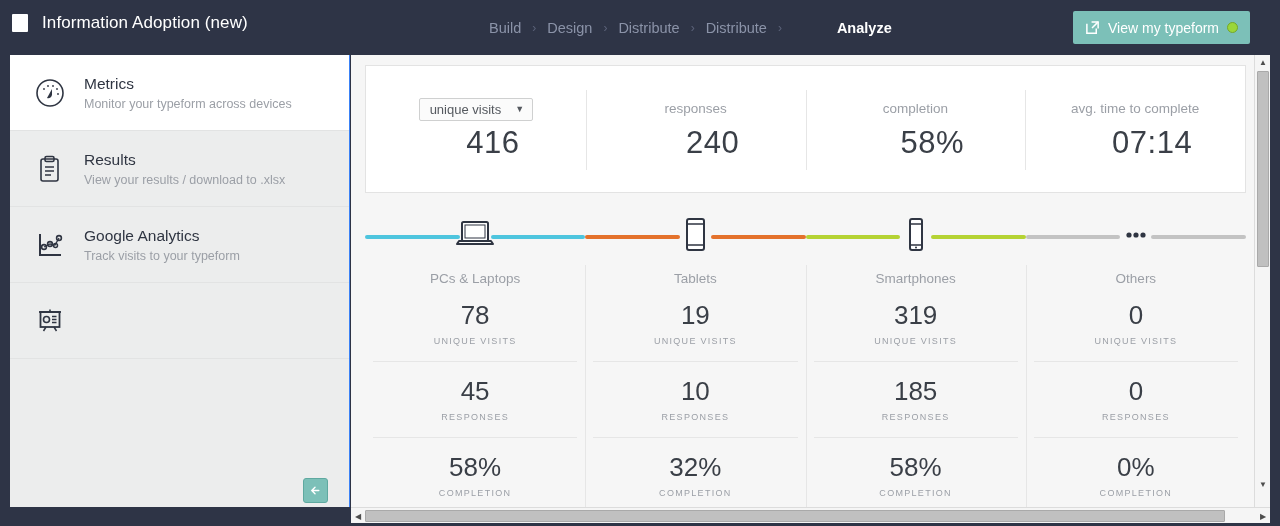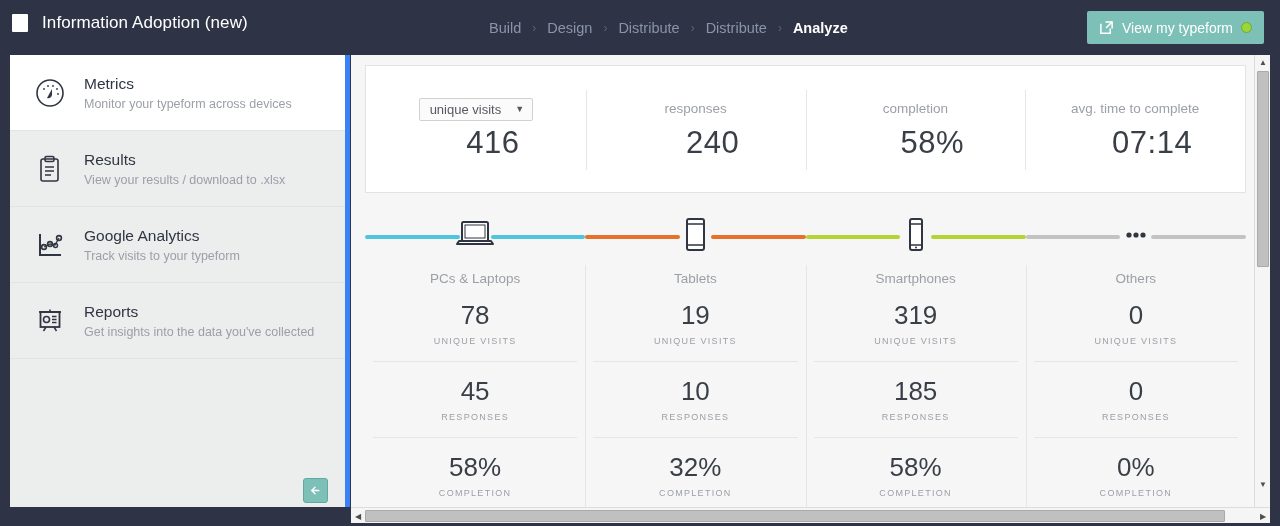--- a/index.html
+++ b/index.html
@@ -33,49 +33,49 @@
 
   
   #breadcrumb {
     position: absolute; left: 489px; top: 0; height: 55px;
     display: flex; align-items: center; gap: 0px;
   }
   .crumb {
     color: #8b93a8; font-size: 14.5px;
     padding: 0 0px;
   }
-  .crumb.active { color: #ffffff; font-weight: bold; }
+  .crumb.active { color: #ffffff; font-weight: bold; margin-left: 44px; }
   .crumb-sep {
     color: #5b6279; font-size: 12px;
     padding: 0 11px; line-height: 1;
   }
 
   
   #view-typeform {
-    position: absolute; right: 16px; top: 11px;
+    position: absolute; right: 30px; top: 11px;
     height: 33px; padding: 0 12px;
     background: #7cc0b8; border-radius: 2px;
     display: flex; align-items: center; gap: 8px;
     cursor: pointer;
   }
   #view-typeform .vt-label {
     color: #ffffff; font-size: 14px;
   }
   .ext-icon { width: 15px; height: 15px; display: block; }
   .status-dot {
     width: 11px; height: 11px; border-radius: 50%;
     background: #9ad63a; border: 1px solid #74a82b;
   }
 
   
   #sidebar {
     position: absolute; left: 10px; top: 55px;
     width: 340px; height: 452px;
     background: #eceded;
-    border-right: 5px solid #3b82f6;
+    border-right: 1px solid #3b82f6;
   }
   .side-item {
     height: 76px;
     display: flex; align-items: center;
     padding-left: 22px;
     border-bottom: 1px solid #e2e3e3;
     cursor: pointer;
   }
   .side-item.active { background: #ffffff; }
   .side-icon { width: 36px; height: 36px; flex: none; }
@@ -292,24 +292,20 @@
 
   <div class="side-item">
     <svg class="side-icon" viewBox="0 0 36 36">
       <path d="M7 9 H29" stroke="#2f3542" stroke-width="1.8"></path>
       <rect x="8.5" y="9" width="19" height="15" fill="none" stroke="#2f3542" stroke-width="1.8"></rect>
       <path d="M18 6.5 V9" stroke="#2f3542" stroke-width="1.6"></path>
       <path d="M14 24 L11.5 28 M22 24 L24.5 28" stroke="#2f3542" stroke-width="1.5"></path>
       <circle cx="14.5" cy="16.5" r="3" fill="none" stroke="#2f3542" stroke-width="1.6"></circle>
       <path d="M20 13.5 H24.5 M20 16.5 H24.5 M20 19.5 H24.5" stroke="#2f3542" stroke-width="1.6"></path>
     </svg>
-    <div class="side-text">
-      <div class="side-title">Reports</div>
-      <div class="side-sub">Get insights into the data you've collected</div>
-    </div>
   </div>
 
   <div id="sidebar-filler"></div>
 </div>
 
 <div id="collapse-btn">
   <svg width="15" height="15" viewBox="0 0 16 16">
     <path d="M11.5 8 H4.5 M7.5 4.5 L4 8 L7.5 11.5" fill="none" stroke="#ffffff" stroke-width="1.5" stroke-linecap="round" stroke-linejoin="round"></path>
   </svg>
 </div>

